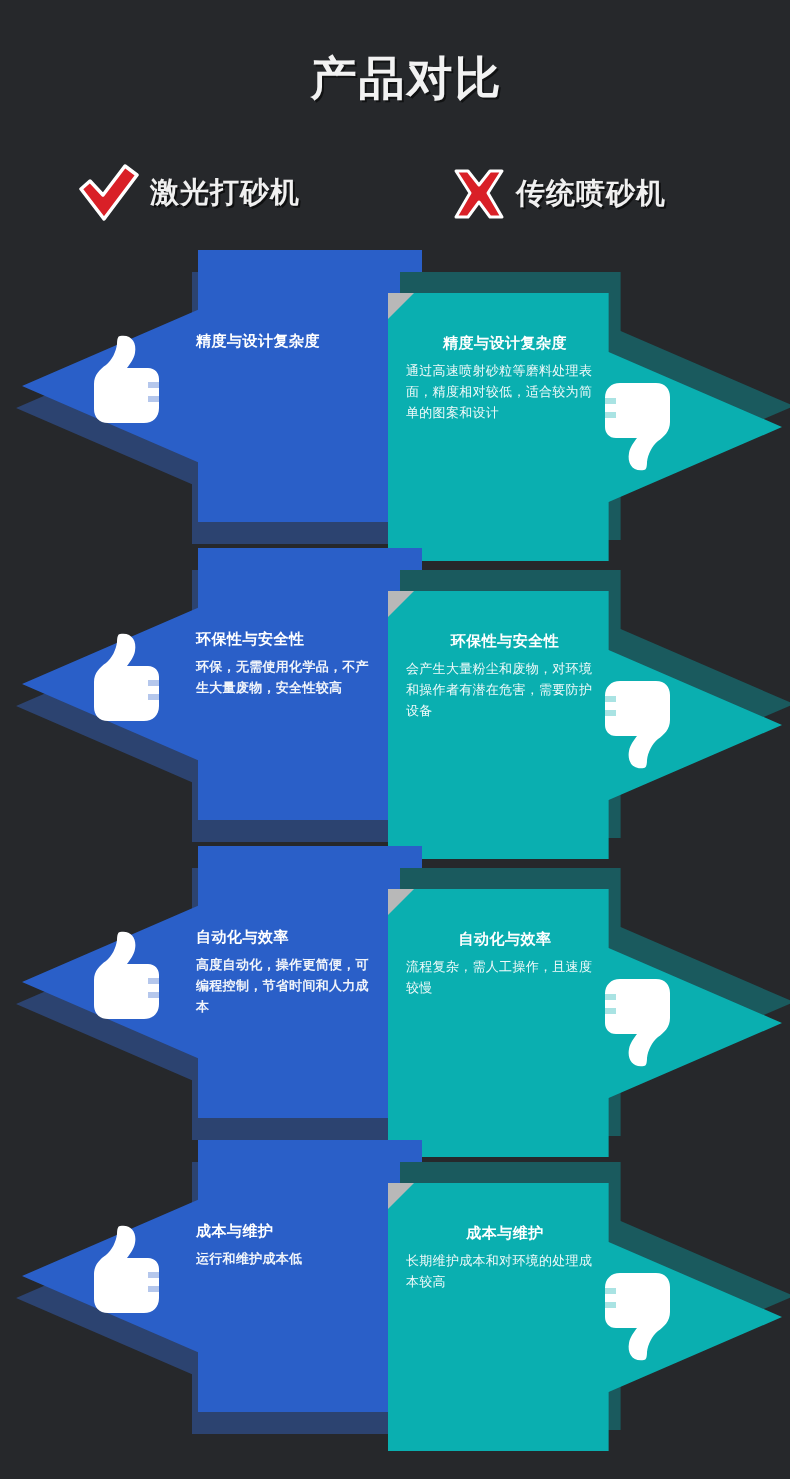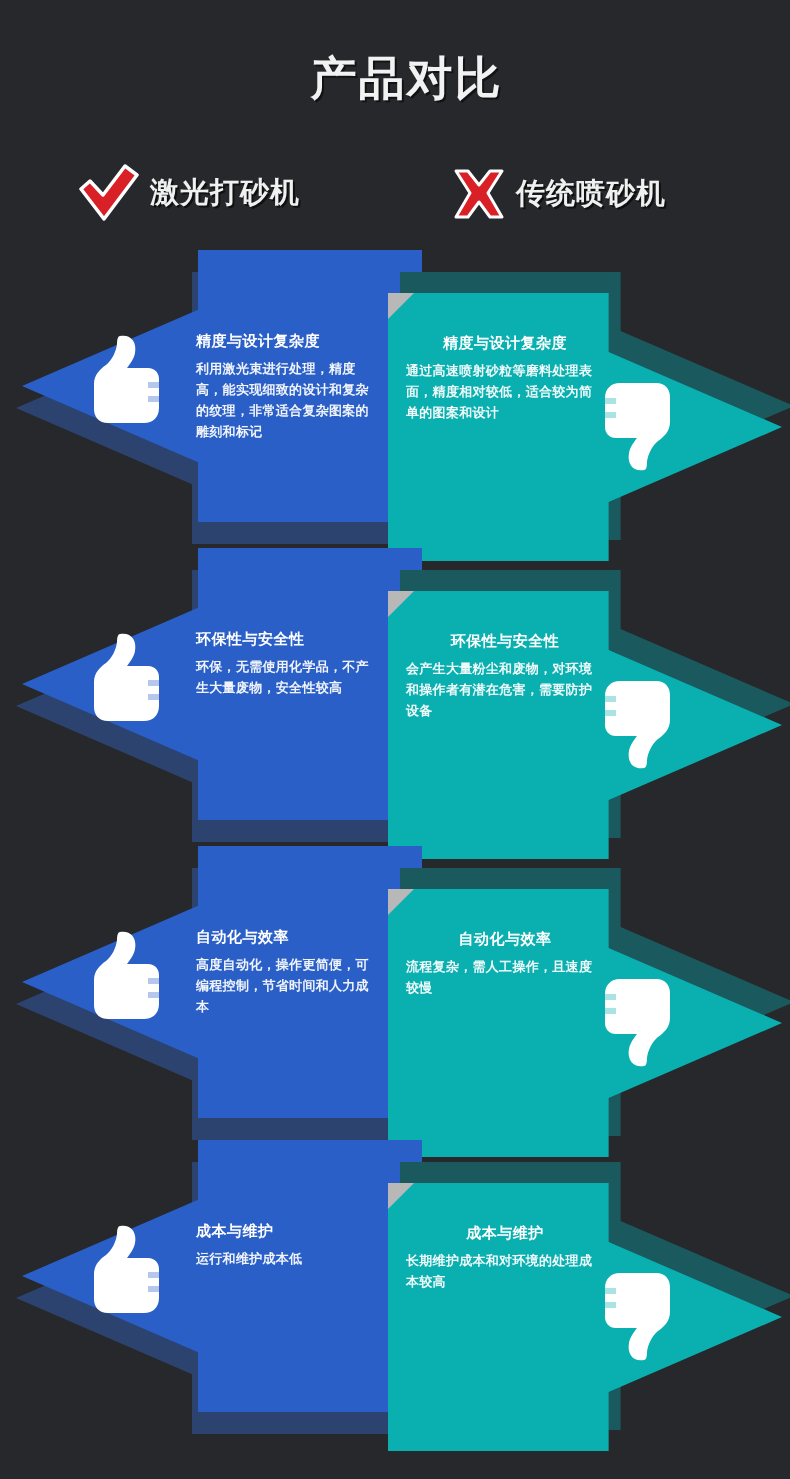--- a/index.html
+++ b/index.html
@@ -81,21 +81,21 @@
     border-top: 26px solid #b8b8b8;
     border-right: 26px solid transparent;
   }
   .right-thumb { position: absolute; left: 596px; top: 128px; }
   .right-text { position: absolute; left: 398px; top: 84px; width: 198px; }
   .right-text .heading {
     font-size: 15px; font-weight: bold; color: #ffffff;
     margin-bottom: 7px; text-align: center; letter-spacing: 0.5px;
   }
   .right-text .body {
-    font-size: 13px; font-weight: bold; color: #effafa;
+    font-size: 13px; font-weight: normal; color: #effafa;
     line-height: 1.62; letter-spacing: 0.3px;
   }
 </style>
 </head>
 <body>
 
 <div class="page">
 
   <div class="title">产品对比</div>
 
@@ -125,21 +125,20 @@
     <div class="left-shadow"></div>
     <div class="left-arrow"></div>
     <div class="left-thumb">
       <svg width="70" height="96" viewBox="0 0 70 96">
         <path d="M30 4 C41 2 47 10 45 21 C44 27 40 32 37 36 L58 36 C65 36 69 41 69 47 L69 76 C69 85 63 91 54 91 L18 91 C9 91 4 85 4 77 L4 52 C4 43 10 37 16 33 C22 28 26 20 27 12 C27 7 28 4 30 4 Z" fill="#ffffff"></path>
         <path d="M58 50 L69 50 L69 56 L58 56 Z M58 64 L69 64 L69 70 L58 70 Z" fill="#2a5fc8" opacity="0.35"></path>
       </svg>
     </div>
     <div class="left-text">
       <div class="heading">精度与设计复杂度</div>
-      <div class="body">利用激光束进行处理，精度高，能实现细致的设计和复杂的纹理，非常适合复杂图案的雕刻和标记</div>
     </div>
 
     <div class="right-shadow"></div>
     <div class="right-arrow"></div>
     <div class="corner-fold"></div>
     <div class="right-thumb">
       <svg width="70" height="96" viewBox="0 0 70 96">
         <path d="M40 92 C29 94 23 86 25 75 C26 69 30 64 33 60 L12 60 C5 60 1 55 1 49 L1 20 C1 11 7 5 16 5 L52 5 C61 5 66 11 66 19 L66 44 C66 53 60 59 54 63 C48 68 44 76 43 84 C43 89 42 92 40 92 Z" fill="#ffffff"></path>
         <path d="M12 20 L1 20 L1 26 L12 26 Z M12 34 L1 34 L1 40 L12 40 Z" fill="#0aafb0" opacity="0.35"></path>
       </svg>

